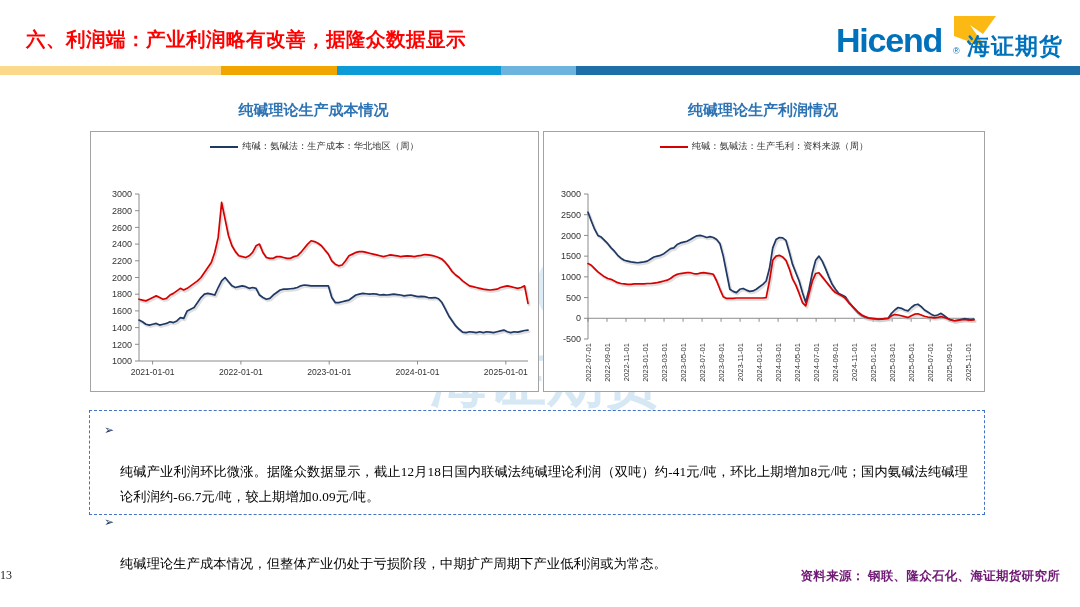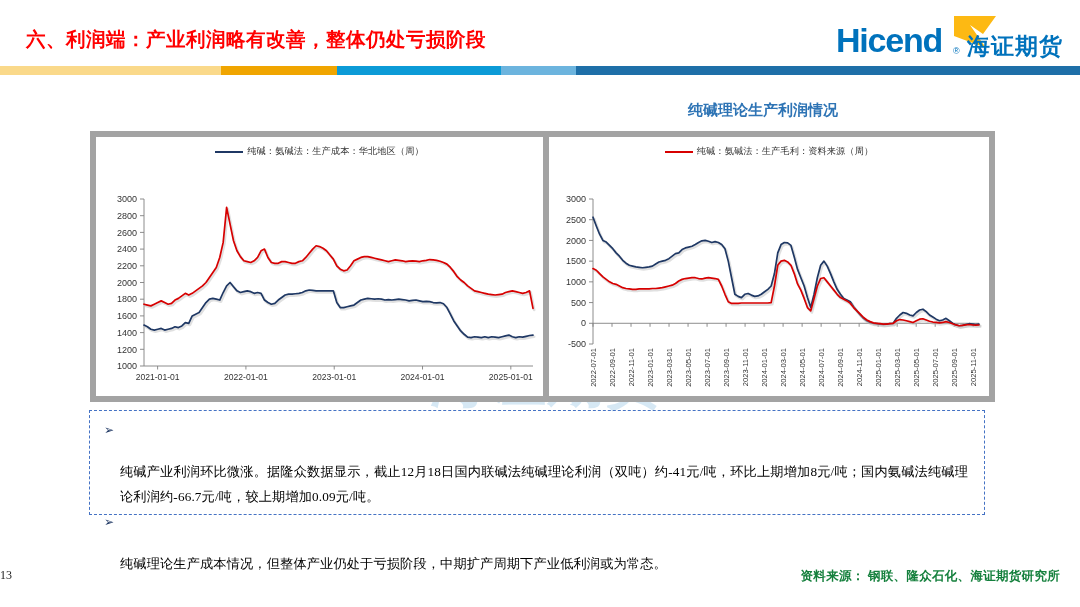--- a/index.html
+++ b/index.html
@@ -26,21 +26,21 @@
   
   .chart-title{
     position:absolute;
     font-family:"Liberation Sans","DejaVu Sans",sans-serif;
     font-size:15px;font-weight:bold;color:#2E74B5;
     text-align:center;white-space:nowrap;
   }
   #title-left{left:90px;top:101px;width:447px;}
   #title-right{left:543px;top:101px;width:440px;}
 
-  .chartbox{position:absolute;border:6px solid #a3a3a3;background:#fff;overflow:hidden;}
+  .chartbox{position:absolute;border:1px solid #a3a3a3;background:#fff;overflow:hidden;}
   #chart-left{left:90px;top:131px;width:447px;height:259px;}
   #chart-right{left:543px;top:131px;width:440px;height:259px;}
 
   .wm{position:absolute;left:0;top:0;width:1080px;height:607px;pointer-events:none;}
 
   .legend{position:absolute;left:0;right:0;display:flex;flex-direction:column;align-items:center;gap:2px;}
   .leg-row{display:flex;align-items:center;white-space:nowrap;}
   .leg-line{width:28px;height:0;border-top:2.6px solid #1F3864;margin-right:4px;}
   .leg-line.red{border-top-color:#D70000;}
   .leg-txt{font-size:9.2px;color:#333;font-family:"Liberation Serif","DejaVu Serif",serif;letter-spacing:.1px;}
@@ -62,60 +62,61 @@
     letter-spacing:.15px;text-align:justify;margin-top:40px;
   }
 
   
   .pageno{
     position:absolute;left:0;right:0;top:568px;
     font-size:12px;color:#222;font-family:"Liberation Serif","DejaVu Serif",serif;
   }
   .source{
     position:absolute;right:20px;top:568px;
-    font-size:12.5px;font-weight:bold;color:#15803d;
+    font-size:12.5px;font-weight:bold;color:#701a75;
     font-family:"Liberation Serif","DejaVu Serif",serif;letter-spacing:.3px;
     white-space:nowrap;
   }
 </style>
 </head>
 <body>
 
 <div class="slide">
 
   <svg class="wm" viewBox="0 0 1080 607">
     <g opacity="0.85">
       <text x="420" y="320" font-family="Liberation Sans, sans-serif" font-size="118" font-weight="bold" fill="#D9E9F6" letter-spacing="-3">Hicend</text>
       <text x="655" y="330" font-family="Liberation Sans, sans-serif" font-size="26" fill="#D9E9F6">®</text>
       <polygon points="560,218 662,218 628,262 596,240 630,300 560,272" fill="#FCEBC4"></polygon>
       <polygon points="575,222 668,226 612,300 600,250" fill="#CFE4F3" opacity="0.85"></polygon>
       <text x="430" y="400" font-family="DejaVu Sans, sans-serif" font-size="58" font-weight="bold" fill="#CFE4F3">海证期货</text>
     </g>
   </svg>
 
-  <div class="hdr-title">六、利润端：产业利润略有改善，整体仍处亏损阶段</div>
+  <div class="hdr-title">六、利润端：产业利润略有改善，据隆众数据显示</div>
 
   <div class="logo-wrap">
     <svg class="logo-svg" width="230" height="46" viewBox="0 0 230 46">
       <polygon points="118,2 160,2 147,20 134,11 150,34 118,22" fill="#FDB913"></polygon>
       <polygon points="124,4 160,4 139,33 132,16" fill="#FDB913" opacity="0.0"></polygon>
       <text x="0" y="38" font-family="Liberation Sans, sans-serif" font-size="34" font-weight="bold" fill="#0072BC" letter-spacing="-1.2">Hicend</text>
       <text x="117" y="40" font-family="Liberation Sans, sans-serif" font-size="9" fill="#0072BC">®</text>
       <text x="131" y="40" font-family="DejaVu Sans, sans-serif" font-size="23" font-weight="bold" fill="#0072BC" letter-spacing="1">海证期货</text>
     </svg>
   </div>
 
   <div class="colorbar" id="colorbar">
       <div class="cb" style="background: rgb(250, 217, 138); width: 20.5%;"></div>
       <div class="cb" style="background: rgb(240, 165, 0); width: 10.7%;"></div>
       <div class="cb" style="background: rgb(12, 155, 215); width: 15.2%;"></div>
       <div class="cb" style="background: rgb(108, 180, 222); width: 6.9%;"></div>
       <div class="cb" style="background: rgb(30, 111, 168); width: 46.7%;"></div>
     </div>
 
+  <div class="chart-title" id="title-left">纯碱理论生产成本情况</div>
   <div class="chart-title" id="title-right">纯碱理论生产利润情况</div>
 
   <div class="chartbox" id="chart-left">
     <div class="legend" style="top:8px;">
       <div class="leg-row">
         <span class="leg-line"></span>
         <span class="leg-txt">纯碱：氨碱法：生产成本：华北地区（周）</span>
       </div>
     </div>
     <svg id="plot-left" width="447" height="259" viewBox="0 0 447 259">

